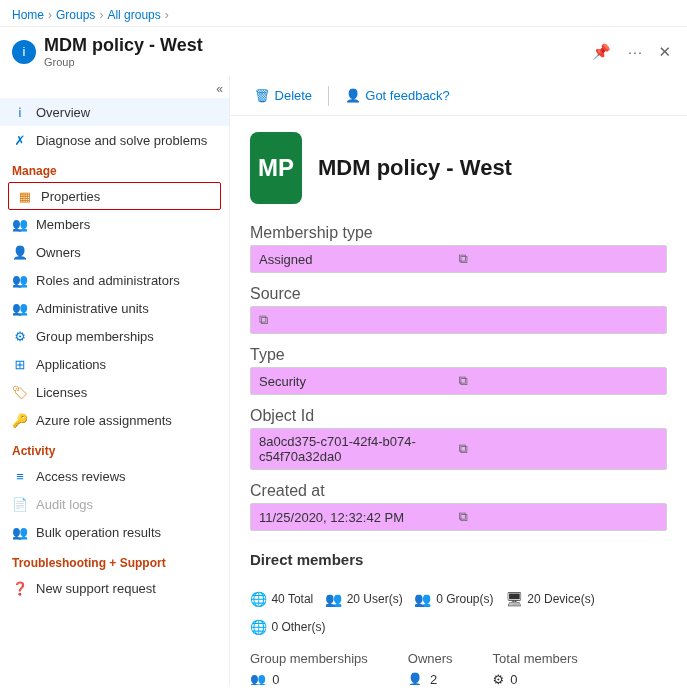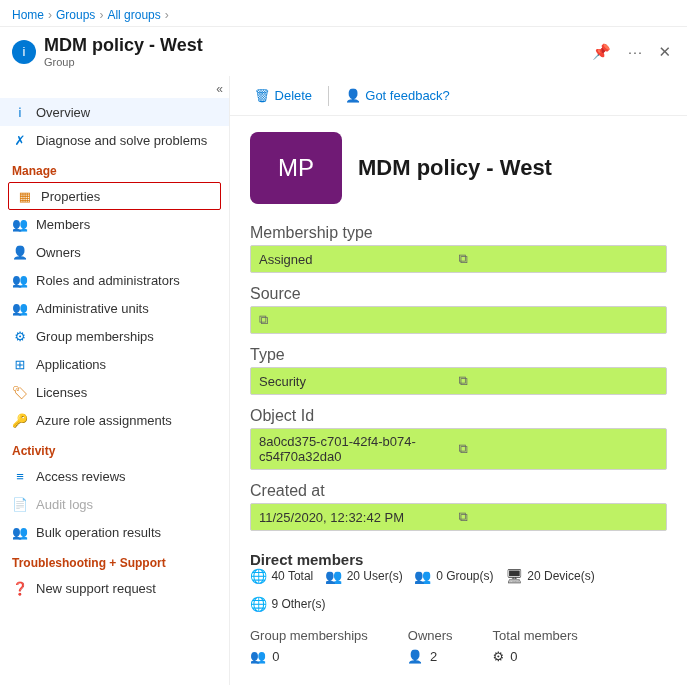--- a/index.html
+++ b/index.html
@@ -35,31 +35,31 @@
 
     
     .content { flex: 1; overflow-y: auto; padding: 0; }
     .toolbar { display: flex; align-items: center; gap: 8px; padding: 8px 16px; border-bottom: 1px solid #eee; }
     .toolbar-btn { display: flex; align-items: center; gap: 4px; background: none; border: none; cursor: pointer; color: #0078d4; font-size: 13px; padding: 4px 8px; }
     .toolbar-divider { width: 1px; height: 20px; background: #ccc; }
 
     .content-body { padding: 16px 20px; }
 
     .group-header { display: flex; align-items: center; gap: 16px; margin-bottom: 20px; }
-    .group-avatar { width: 92px; height: 72px; background: #701a75; border-radius: 8px; display: flex; align-items: center; justify-content: center; color: #fff; font-size: 24px; font-weight: 400; flex-shrink: 0; }
+    .group-avatar { width: 52px; height: 72px; background: #15803d; border-radius: 8px; display: flex; align-items: center; justify-content: center; color: #fff; font-size: 24px; font-weight: 700; flex-shrink: 0; }
     .group-name { font-size: 22px; font-weight: 600; color: #1a1a1a; }
 
     .form-section { margin-bottom: 12px; }
     .form-label { font-size: 16px; color: #555; margin-bottom: 3px; }
-    .form-field { display: flex; align-items: center; border: 1px solid #d0d0d0; border-radius: 2px; padding: 5px 8px; background: #bef264; }
+    .form-field { display: flex; align-items: center; border: 1px solid #d0d0d0; border-radius: 2px; padding: 5px 8px; background: #f0abfc; }
     .form-field span { flex: 1; font-size: 13px; color: #333; }
     .form-field .copy-icon { color: #666; font-size: 13px; cursor: pointer; }
 
     .direct-members { margin-top: 20px; }
-    .direct-members h3 { font-size: 15px; font-weight: 600; margin-bottom: 0; }
+    .direct-members h3 { font-size: 15px; font-weight: 600; margin-bottom: 23px; }
     .members-stats { display: flex; align-items: center; gap: 12px; flex-wrap: wrap; }
     .stat-item { display: flex; align-items: center; gap: 4px; font-size: 12px; color: #333; }
     .stat-icon { font-size: 14px; }
 
     .bottom-grid { display: flex; gap: 40px; margin-top: 16px; }
     .bottom-stat { }
     .bottom-stat .label { font-size: 13px; font-weight: 500; color: #555; margin-bottom: 6px; }
     .bottom-stat .value { display: flex; align-items: center; gap: 6px; font-size: 13px; }
     .bottom-stat .value .count { font-size: 13px; }
 
@@ -267,21 +267,21 @@
           <div class="stat-item">
             <span class="stat-icon">👥</span>
             <span>0 Group(s)</span>
           </div>
           <div class="stat-item">
             <span class="stat-icon">🖥</span>
             <span>20 Device(s)</span>
           </div>
           <div class="stat-item">
             <span class="stat-icon">🌐</span>
-            <span>9 Other(s)</span>
+            <span>0 Other(s)</span>
           </div>
         </div>
       </div>
 
       <div class="bottom-grid">
         <div class="bottom-stat">
           <div class="label">Group memberships</div>
           <div class="value">
             <span>👥</span>
             <span class="count">0</span>

